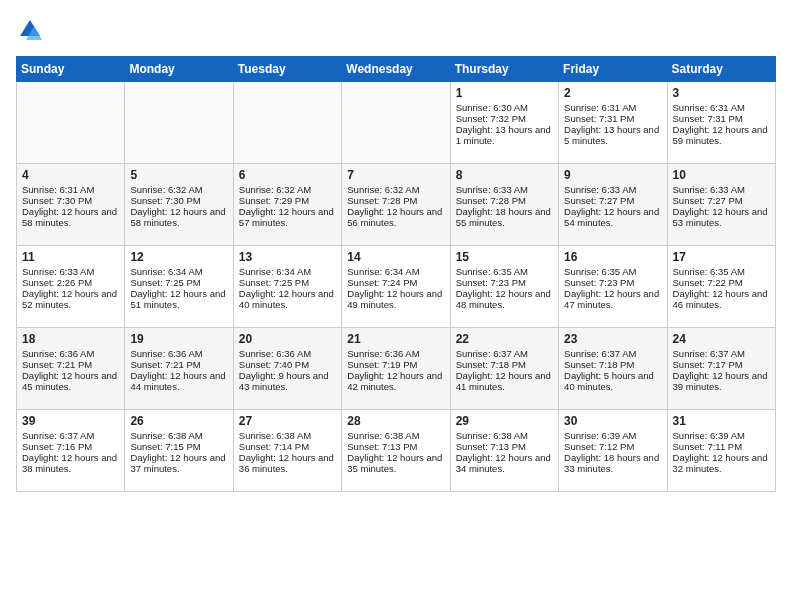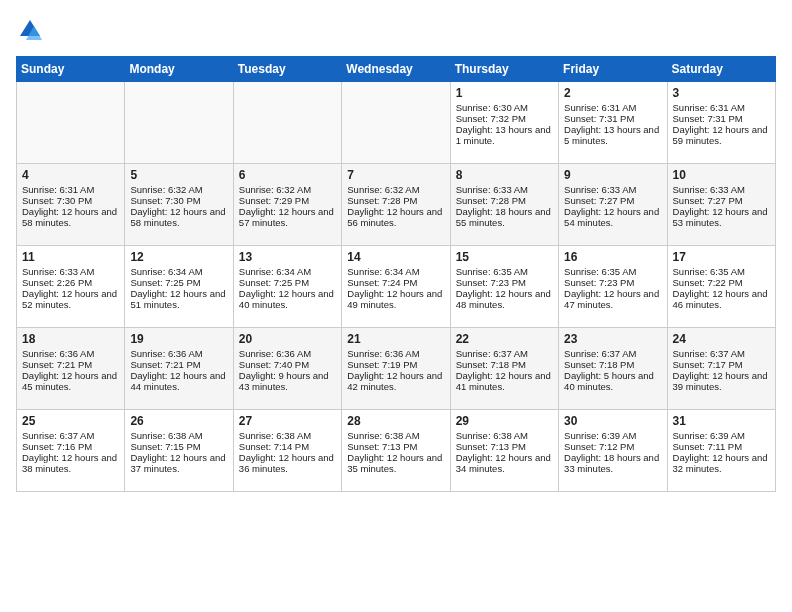--- a/index.html
+++ b/index.html
@@ -146,21 +146,21 @@
       <tr>
         <td><span class="day-num">18</span><span>Sunrise: 6:36 AM</span><br><span>Sunset: 7:21 PM</span><br><span>Daylight: 12 hours and 45 minutes.</span></td>
         <td><span class="day-num">19</span><span>Sunrise: 6:36 AM</span><br><span>Sunset: 7:21 PM</span><br><span>Daylight: 12 hours and 44 minutes.</span></td>
         <td><span class="day-num">20</span><span>Sunrise: 6:36 AM</span><br><span>Sunset: 7:40 PM</span><br><span>Daylight: 9 hours and 43 minutes.</span></td>
         <td><span class="day-num">21</span><span>Sunrise: 6:36 AM</span><br><span>Sunset: 7:19 PM</span><br><span>Daylight: 12 hours and 42 minutes.</span></td>
         <td><span class="day-num">22</span><span>Sunrise: 6:37 AM</span><br><span>Sunset: 7:18 PM</span><br><span>Daylight: 12 hours and 41 minutes.</span></td>
         <td><span class="day-num">23</span><span>Sunrise: 6:37 AM</span><br><span>Sunset: 7:18 PM</span><br><span>Daylight: 5 hours and 40 minutes.</span></td>
         <td><span class="day-num">24</span><span>Sunrise: 6:37 AM</span><br><span>Sunset: 7:17 PM</span><br><span>Daylight: 12 hours and 39 minutes.</span></td>
       </tr>
       <tr>
-        <td><span class="day-num">25</span><span>Sunrise: 6:37 AM</span><br><span>Sunset: 7:16 PM</span><br><span>Daylight: 12 hours and 38 minutes.</span></td>
+        <td><span class="day-num">39</span><span>Sunrise: 6:37 AM</span><br><span>Sunset: 7:16 PM</span><br><span>Daylight: 12 hours and 38 minutes.</span></td>
         <td><span class="day-num">26</span><span>Sunrise: 6:38 AM</span><br><span>Sunset: 7:15 PM</span><br><span>Daylight: 12 hours and 37 minutes.</span></td>
         <td><span class="day-num">27</span><span>Sunrise: 6:38 AM</span><br><span>Sunset: 7:14 PM</span><br><span>Daylight: 12 hours and 36 minutes.</span></td>
         <td><span class="day-num">28</span><span>Sunrise: 6:38 AM</span><br><span>Sunset: 7:13 PM</span><br><span>Daylight: 12 hours and 35 minutes.</span></td>
         <td><span class="day-num">29</span><span>Sunrise: 6:38 AM</span><br><span>Sunset: 7:13 PM</span><br><span>Daylight: 12 hours and 34 minutes.</span></td>
         <td><span class="day-num">30</span><span>Sunrise: 6:39 AM</span><br><span>Sunset: 7:12 PM</span><br><span>Daylight: 18 hours and 33 minutes.</span></td>
         <td><span class="day-num">31</span><span>Sunrise: 6:39 AM</span><br><span>Sunset: 7:11 PM</span><br><span>Daylight: 12 hours and 32 minutes.</span></td>
       </tr>
     </tbody>
 </table>
 

